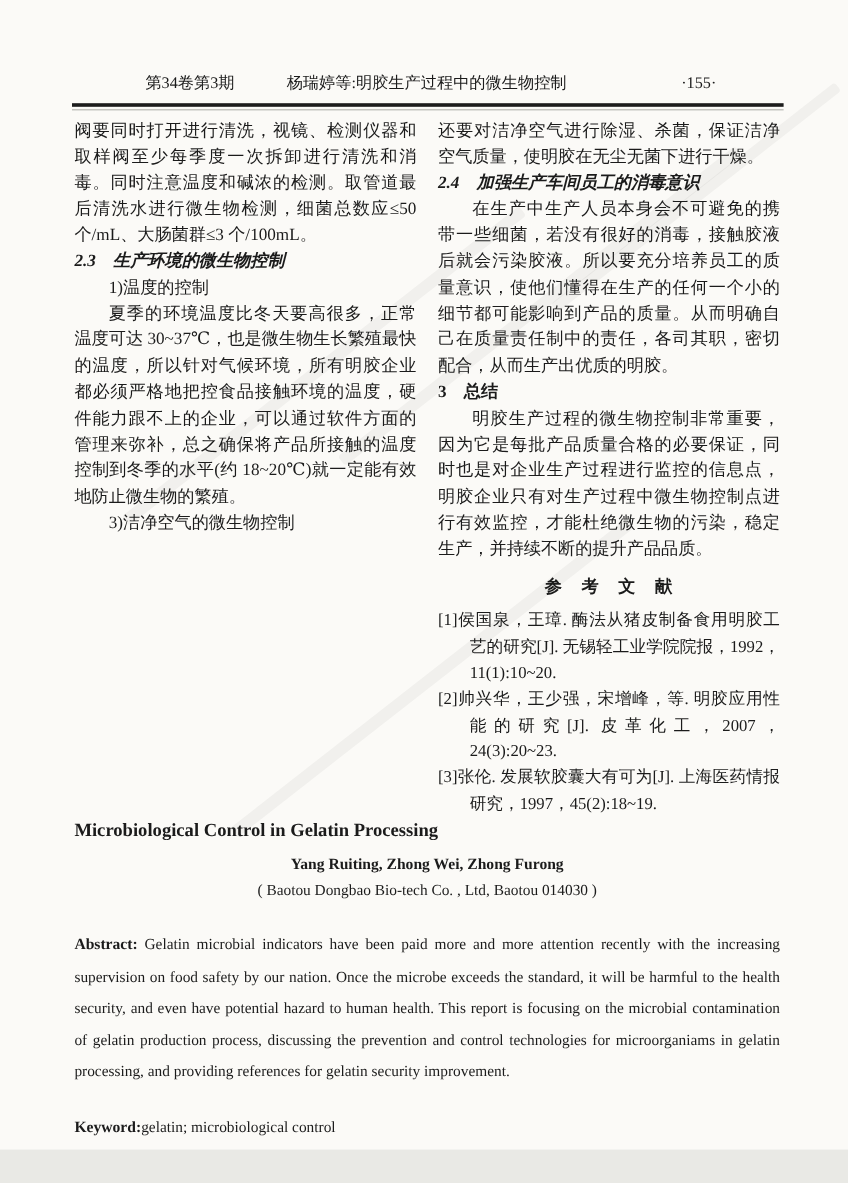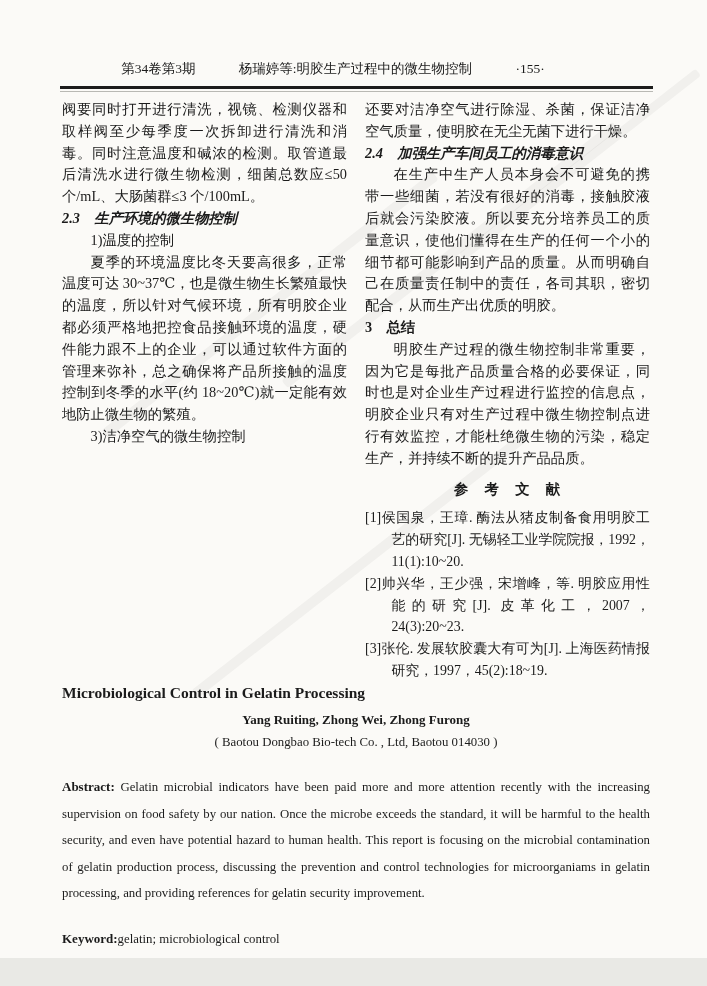--- a/index.html
+++ b/index.html
@@ -19,21 +19,21 @@
   .wm3{width:420px;height:10px;left:150px;top:560px;}
   .wm4{width:300px;height:9px;left:430px;top:160px;}
 
   .header{
     position:absolute;left:62px;right:58px;top:60px;
     display:flex;align-items:baseline;
     font-size:13.5px;
   }
   .header .h-left{flex:1;text-align:right;}
   .header .h-center{flex:2.4;text-align:center;}
-  .header .h-right{flex:1;text-align:left;}
+  .header .h-right{flex:1;text-align:center;}
   .rule{position:absolute;left:60px;right:54px;top:86px;height:3px;background:#1c1c1c;}
   .rule2{position:absolute;left:60px;right:54px;top:91px;height:1px;background:#b9b9b4;}
 
   .columns{
     position:absolute;left:62px;top:99px;width:588px;
     display:flex;gap:18px;
     font-size:14.3px;line-height:21.8px;text-align:justify;
   }
   .col{flex:1;min-width:0;}
   .col p{margin:0;}

